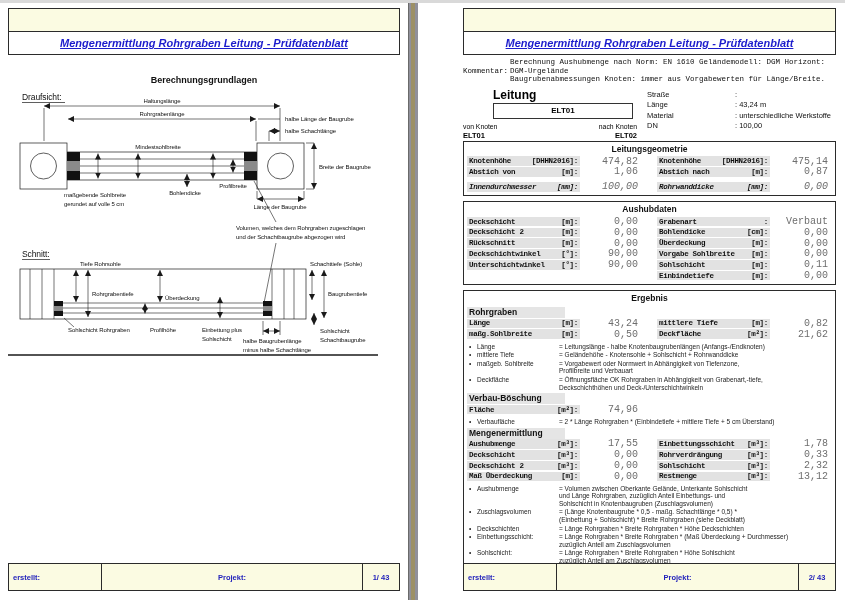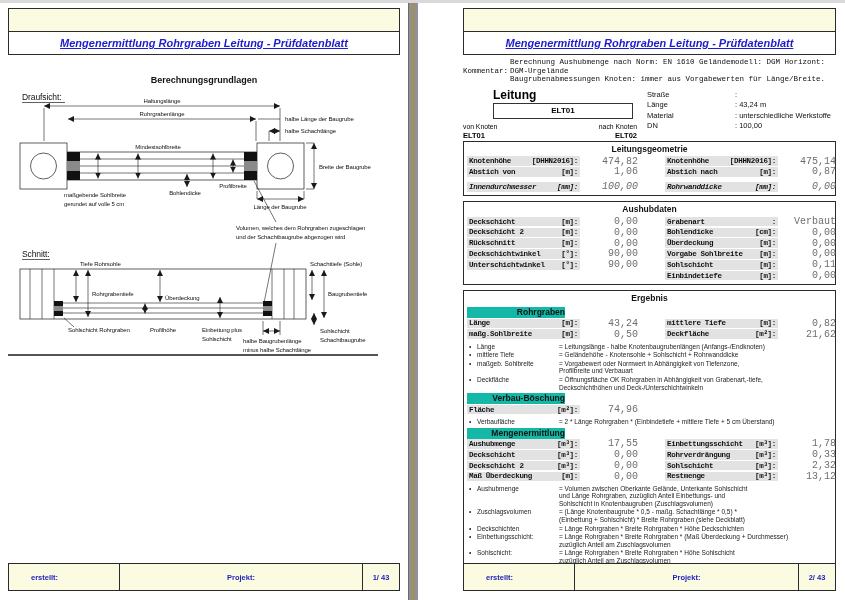--- a/index.html
+++ b/index.html
@@ -22,21 +22,21 @@
   
   .lp-content{margin:8px;}
   .calc-title{text-align:center;font-size:9px;font-weight:bold;color:#111;margin-top:20px;}
   .diagram-svg{display:block;margin-top:4px;}
 
   
   .pfooter{position:absolute;bottom:9px;height:26px;display:flex;border:1.5px solid #2b2b2b;background:#fbfbe2;}
   .page-left .pfooter{left:8px;right:8px;}
   .page-right .pfooter{left:45px;right:9px;}
   .pfooter .fc{display:flex;align-items:center;color:#2222bb;font-size:7.5px;font-weight:bold;}
-  .fc-erstellt{width:88px;padding-left:22px;border-right:1.5px solid #2b2b2b;}
+  .fc-erstellt{width:88px;padding-left:4px;border-right:1.5px solid #2b2b2b;}
   .fc-projekt{flex:1;justify-content:center;}
   .fc-page{width:36px;justify-content:center;border-left:1.5px solid #2b2b2b;}
 
   
   .rp-content{margin:8px 9px 0 45px;width:373px;}
   .kommentar{display:flex;margin-top:3px;font-family:"Liberation Mono","DejaVu Sans Mono",monospace;font-size:7.5px;line-height:8.6px;color:#111;}
   .kommentar .klabel{width:47px;padding-top:8.6px;flex:none;}
   .kommentar .ktext{white-space:pre-line;}
 
   .leitung{display:flex;margin-top:4px;height:48px;}
@@ -45,33 +45,33 @@
   .l-idbox{border:1.2px solid #333;width:138px;margin-left:30px;height:14px;margin-top:1px;
            display:flex;align-items:center;justify-content:center;font-size:8px;font-weight:bold;}
   .l-knoten{display:flex;justify-content:space-between;font-size:6.8px;margin-top:4px;width:174px;}
   .l-knoten-v{display:flex;justify-content:space-between;font-size:7.5px;font-weight:bold;margin-top:1px;width:174px;}
   .leitung-right{margin-left:7px;padding-top:2px;}
   .info-row{display:flex;font-size:7.5px;line-height:10.5px;color:#111;}
   .info-row .ik{width:88px;flex:none;}
 
   .databox{border:1.6px solid #2b2b2b;margin-top:5px;padding:1px 3px 3px 3px;}
   .box-title{text-align:center;font-size:8.5px;font-weight:bold;color:#111;height:13px;line-height:13px;}
-  .drow{display:flex;height:10.8px;align-items:center;gap:8px;}
+  .drow{display:flex;height:10.8px;align-items:center;}
   .cell{width:183px;display:flex;align-items:center;flex:none;}
   .cell.cl{margin-right:7px;}
   .lbl{width:113px;flex:none;background:#e2e2e2;display:flex;justify-content:space-between;
        font-family:"Liberation Mono","DejaVu Sans Mono",monospace;font-size:7.5px;font-weight:bold;
        letter-spacing:-0.3px;color:#111;padding:0 2px;height:9.6px;align-items:center;box-sizing:border-box;}
   .val{width:58px;text-align:right;font-family:"Liberation Mono","DejaVu Sans Mono",monospace;
        font-size:10px;color:#6e6e6e;padding-right:6px;}
   .lbl.nogray{background:transparent;}
   .mt4{margin-top:4px;font-style:italic;}
 
-  .substrip{background:#14b8a6;width:96px;height:11px;line-height:11px;font-size:8.5px;font-weight:bold;
-            padding-left:2px;margin-top:2px;color:#111;text-align:right;}
+  .substrip{background:#e5e5e5;width:96px;height:11px;line-height:11px;font-size:8.5px;font-weight:bold;
+            padding-left:2px;margin-top:2px;color:#111;}
   .bullets{margin:3px 0 2px 0;}
   .bullet{display:flex;font-size:6.5px;line-height:7.6px;color:#222;margin-top:1px;}
   .bullet .bdot{width:8px;flex:none;padding-left:2px;}
   .bullet .bterm{width:82px;flex:none;}
   .bullet .bdef{flex:1;white-space:pre-line;}
   .footnote{font-size:6.5px;line-height:7.6px;color:#222;margin-top:1px;}
 
   svg text{font-family:"Liberation Sans",sans-serif;font-size:6px;fill:#111;letter-spacing:-0.1px;}
   svg text.dtt{font-size:8.5px;}
   .thin{stroke:#1a1a1a;stroke-width:0.7;fill:none;}

